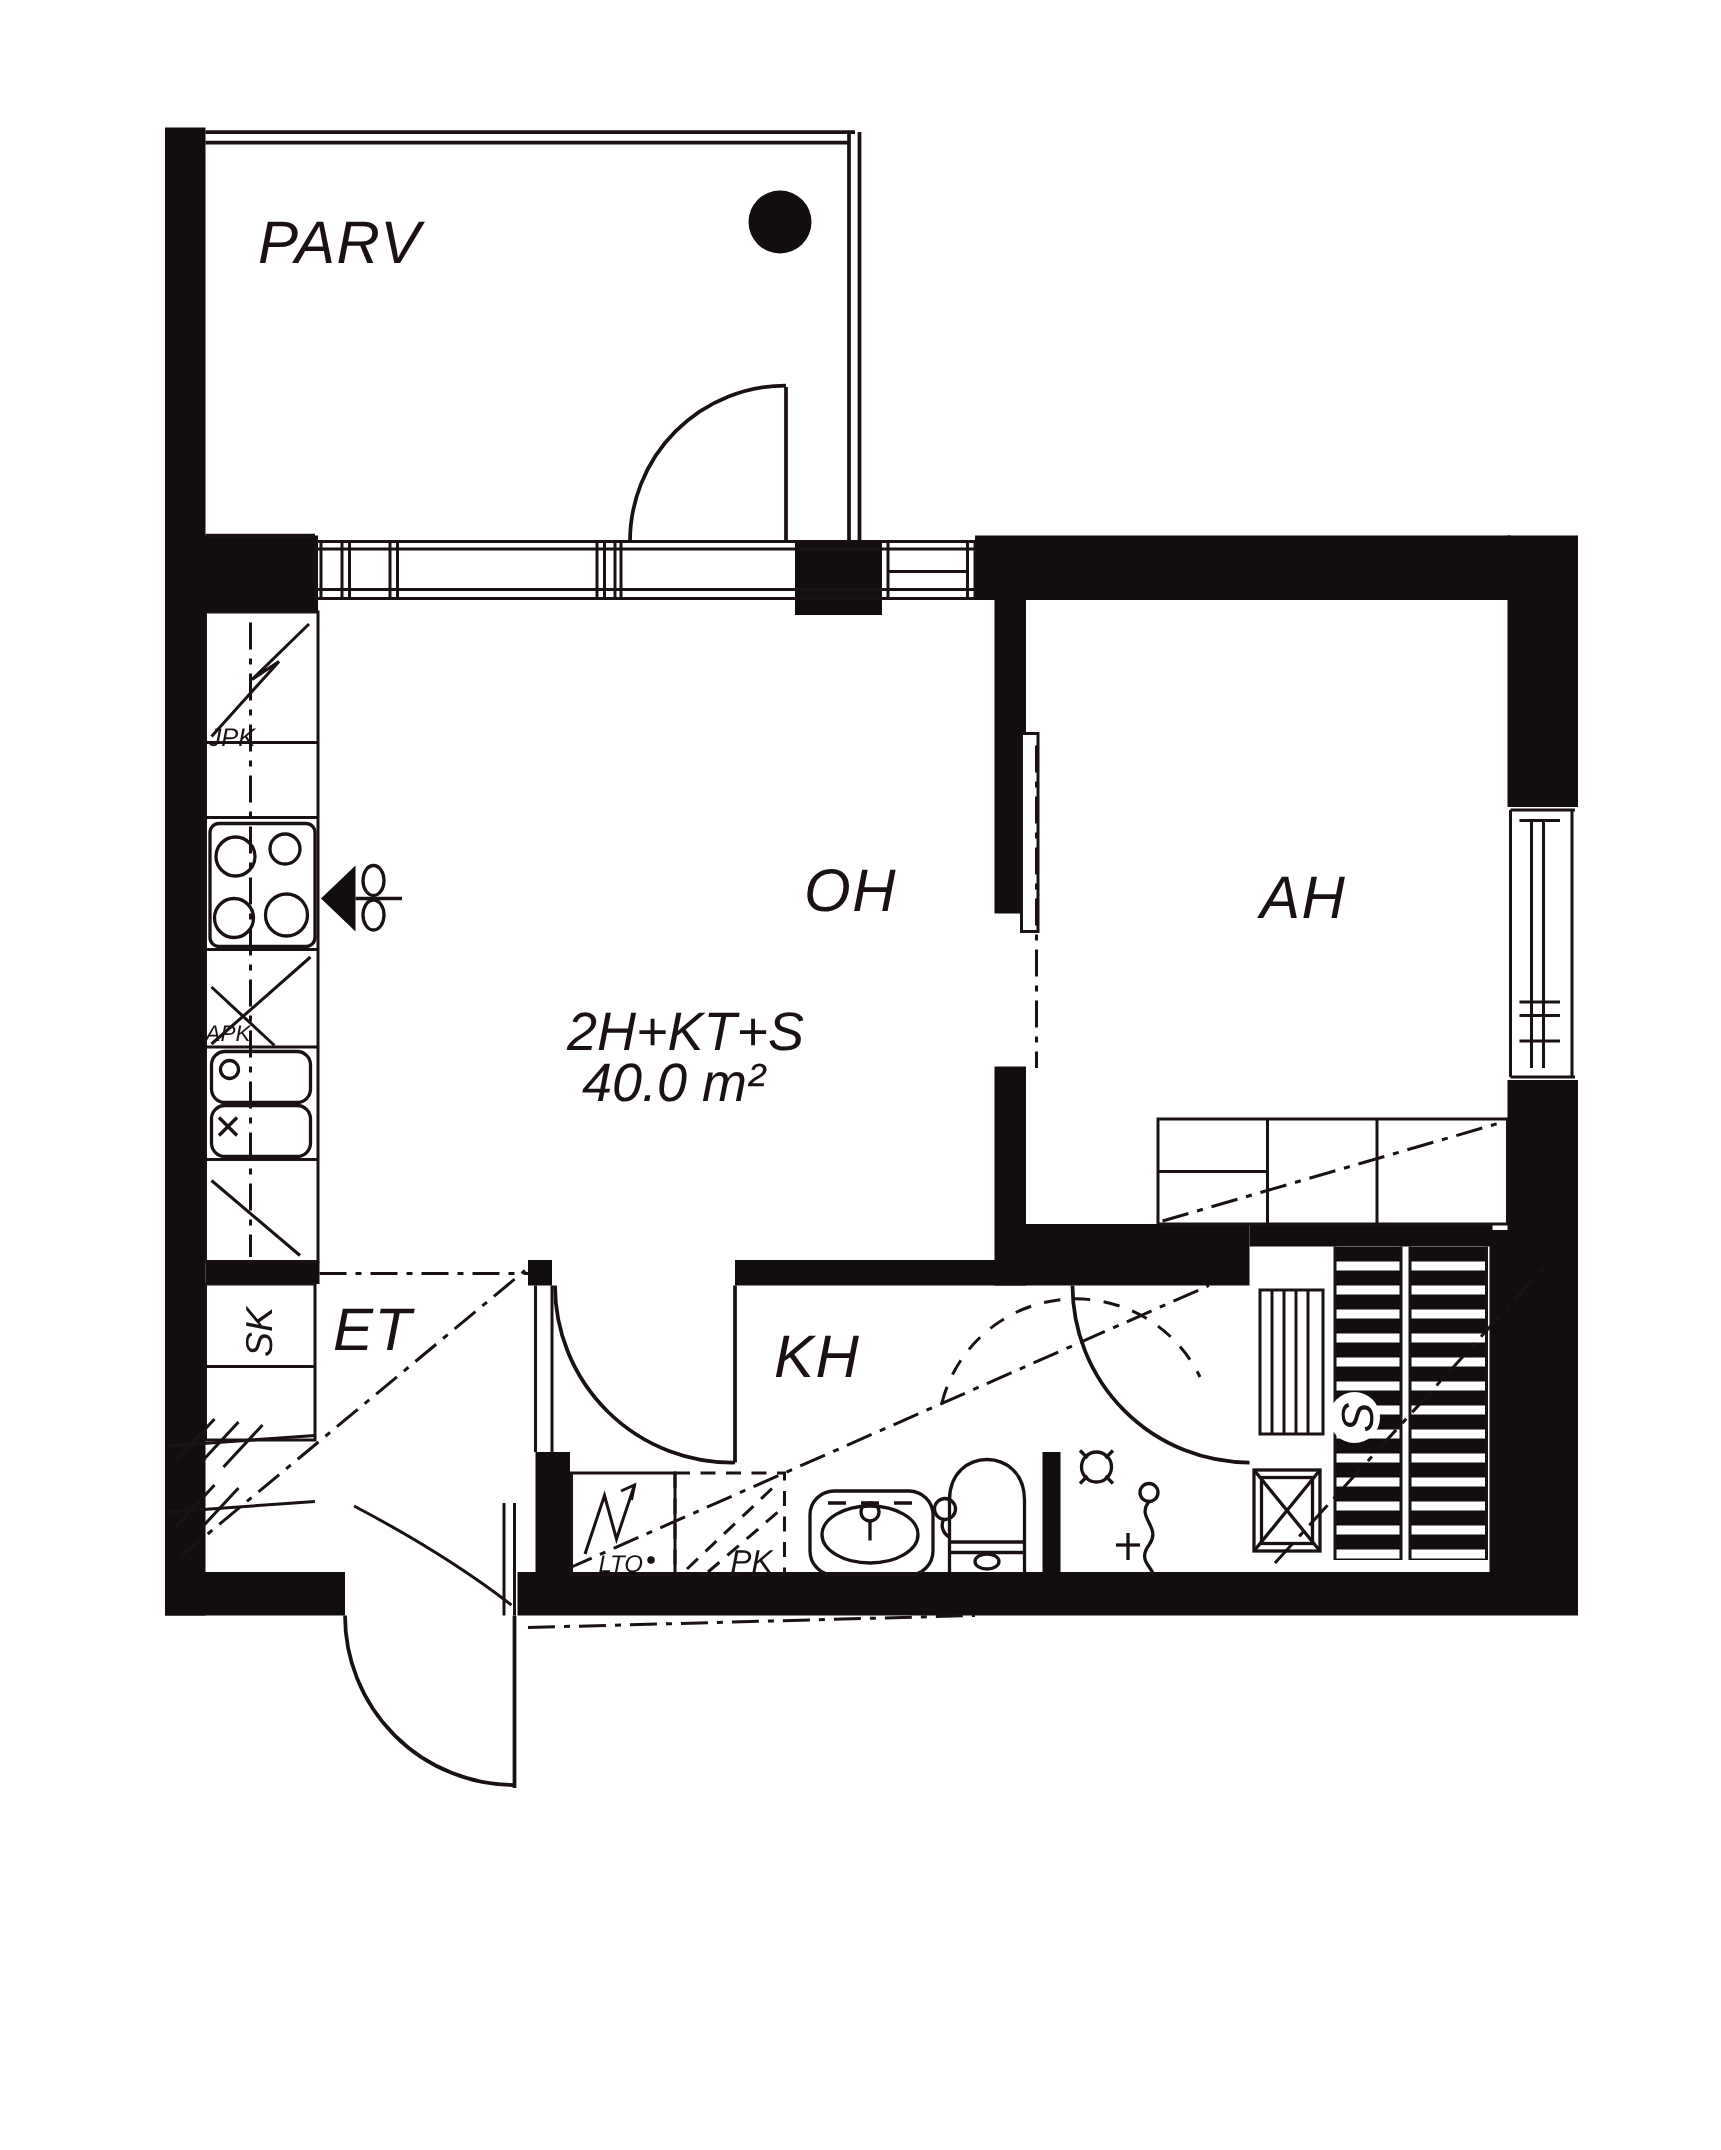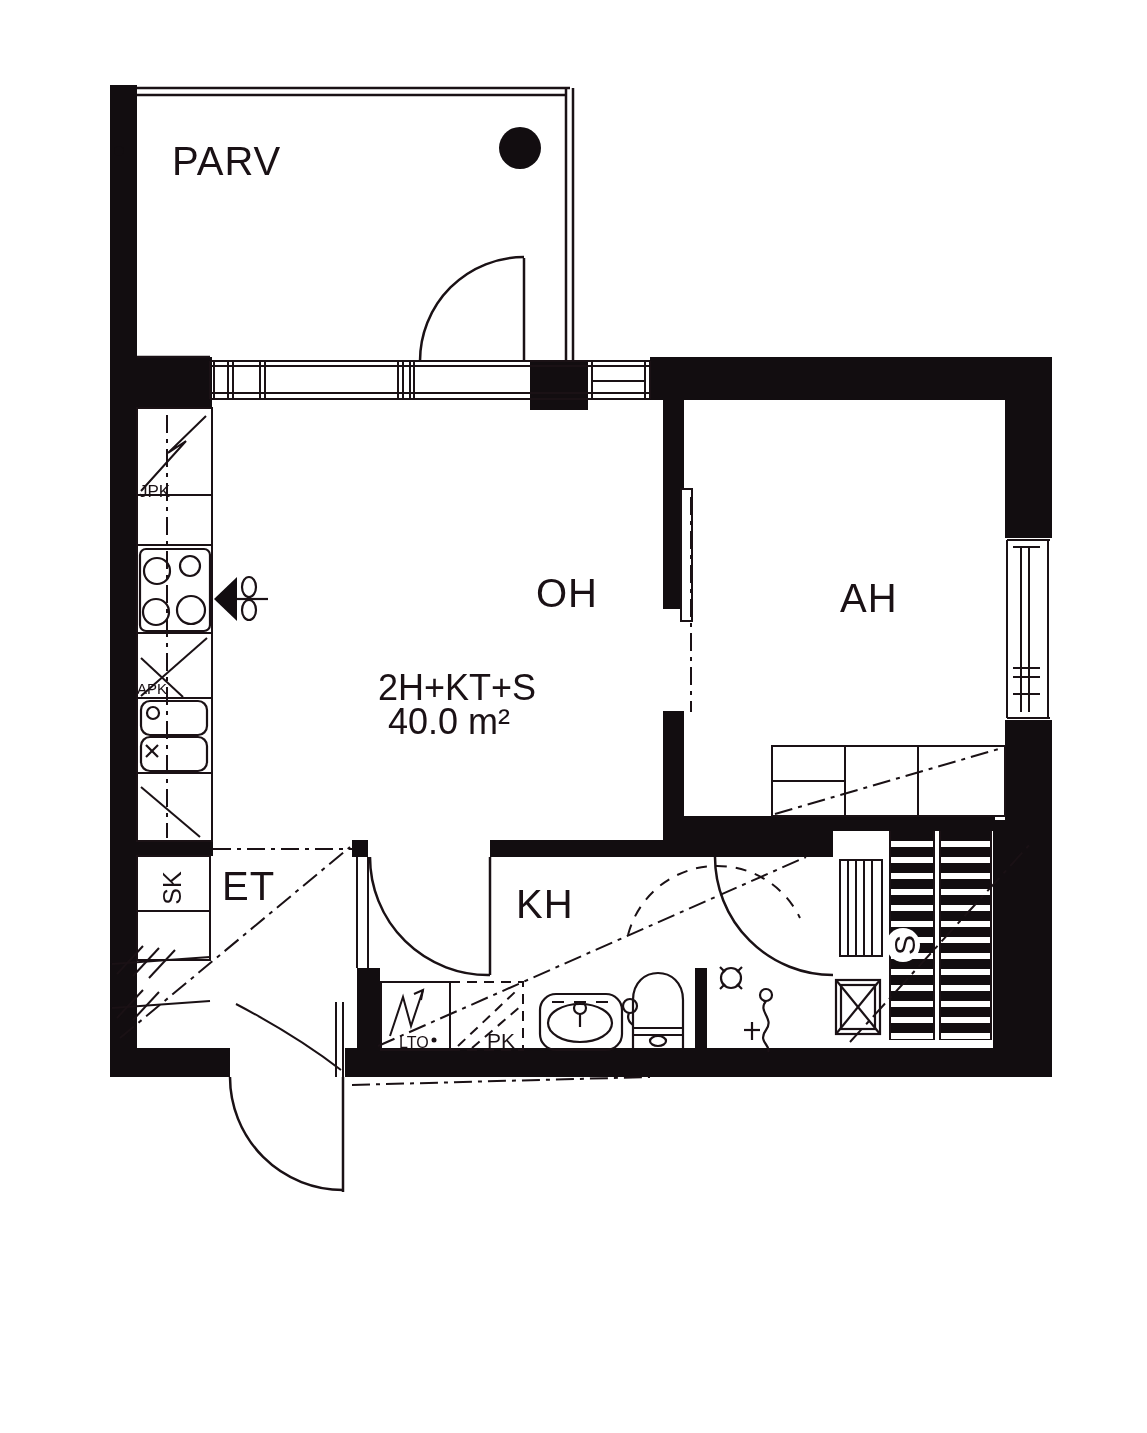--- a/index.html
+++ b/index.html
@@ -1,17 +1,17 @@
 <!DOCTYPE html>
 <html><head>
 <meta charset="utf-8">
 <style>
   html,body{margin:0;padding:0;background:#ffffff;}
   .page{position:relative;width:1147px;height:1433px;background:#fff;overflow:hidden;
-        font-family:"Liberation Sans", sans-serif;}
+        font-family:"Liberation Sans", sans-serif;font-style:italic;}
   svg{display:block;}
   text{fill:#1a1115;}
   .room-lbl{font-size:40px;letter-spacing:1px;}
   .small-lbl{font-size:17px;}
 </style>
 </head>
 <body>
 
 <div class="page">
 <svg width="1147" height="1433" viewBox="0 0 1147 1433">

